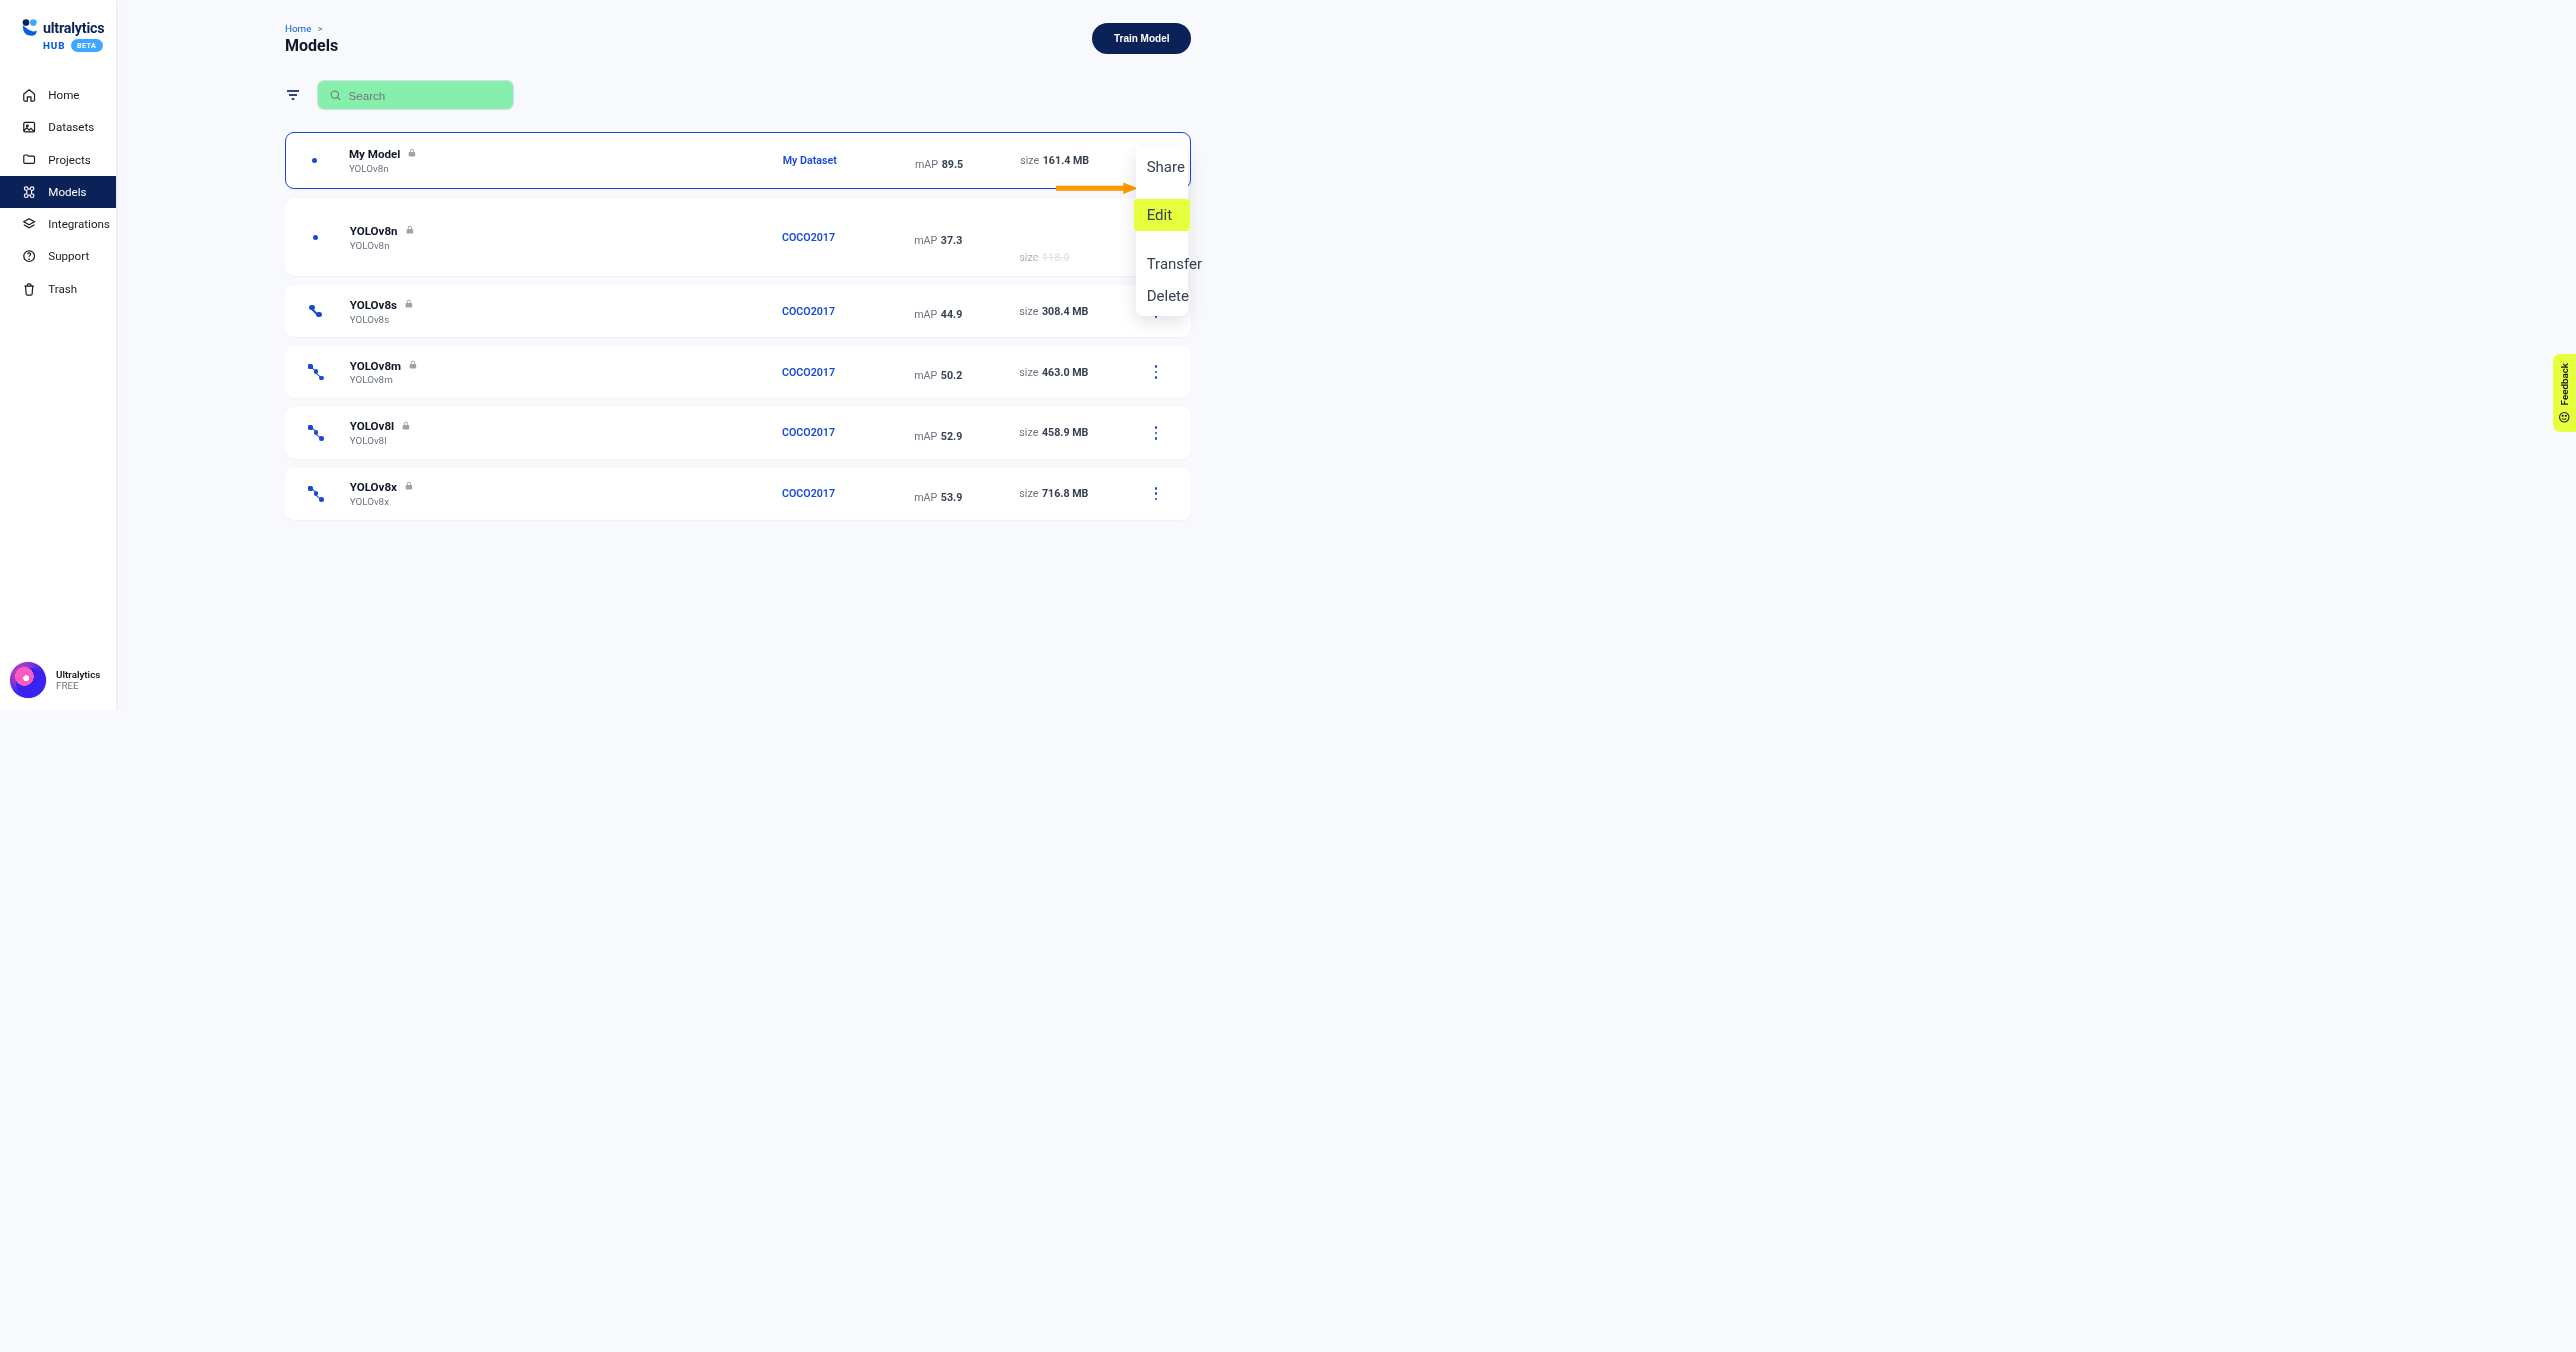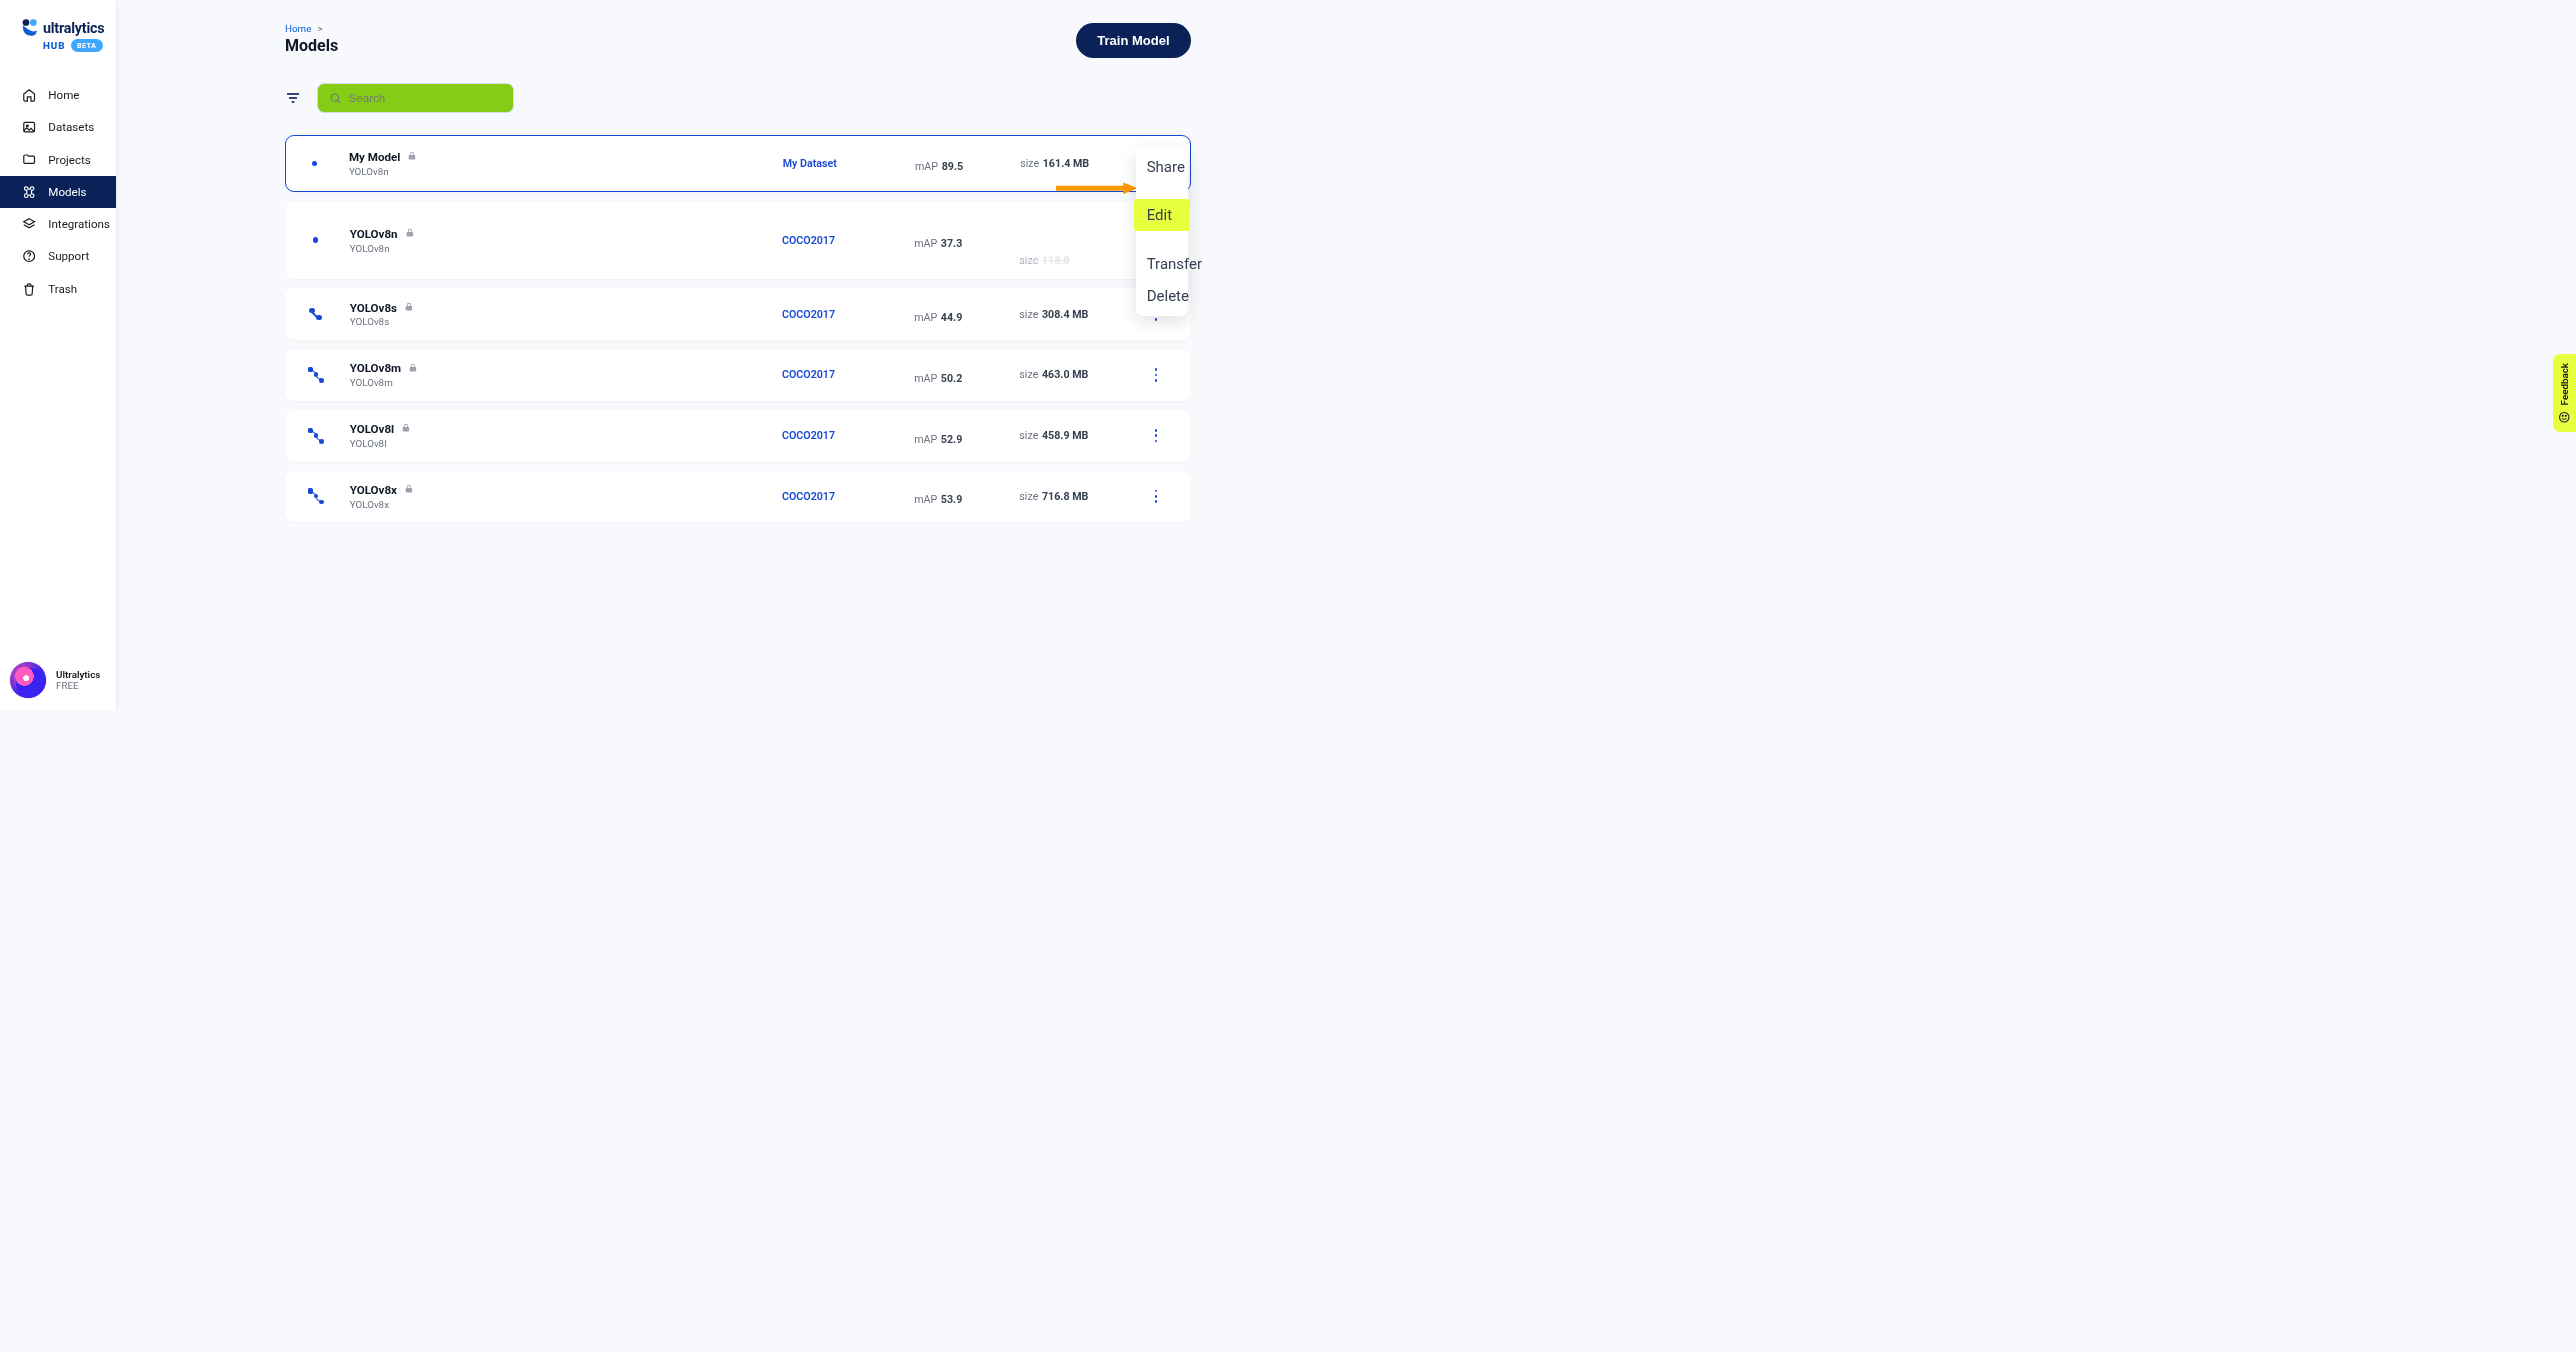--- a/index.html
+++ b/index.html
@@ -89,31 +89,31 @@
 .breadcrumb .chev { color: #6b7280; margin-left: 3.6px; }
 .page-title { font-size: 16px; font-weight: 700; color: #111827; }
 
 .header-row { display: flex; justify-content: space-between; align-items: flex-start; }
 .train-btn {
   background: #0b2258;
   color: #fff;
   border: none;
   border-radius: 19.7px;
   padding: 9.8px 21.5px;
-  font-size: 13px;
+  font-size: 10px;
   font-weight: 600;
   cursor: pointer;
 }
 
 .toolbar { display: flex; align-items: center; gap: 16px; margin-top: 25px; }
 .filter-icon { width: 16px; height: 16px; color: #0b2258; cursor: pointer; }
 .search-wrap {
   display: flex; align-items: center;
   border: 0.9px solid #d7dde7; border-radius: 7.2px;
-  padding: 7.2px 10.7px; width: 197px; background: #84cc16;
+  padding: 7.2px 10.7px; width: 197px; background: #86efac;
 }
 .search-wrap svg { width: 14.3px; height: 14.3px; color: #6b7280; margin-right: 7.2px; }
 .search-wrap input {
   border: none; outline: none; font-size: 11.6px; color: #374151; width: 100%;
   background: transparent;
 }
 
 .list { margin-top: 21.5px; display: flex; flex-direction: column; gap: 9px; }
 .model-row {
   background: #fff;

